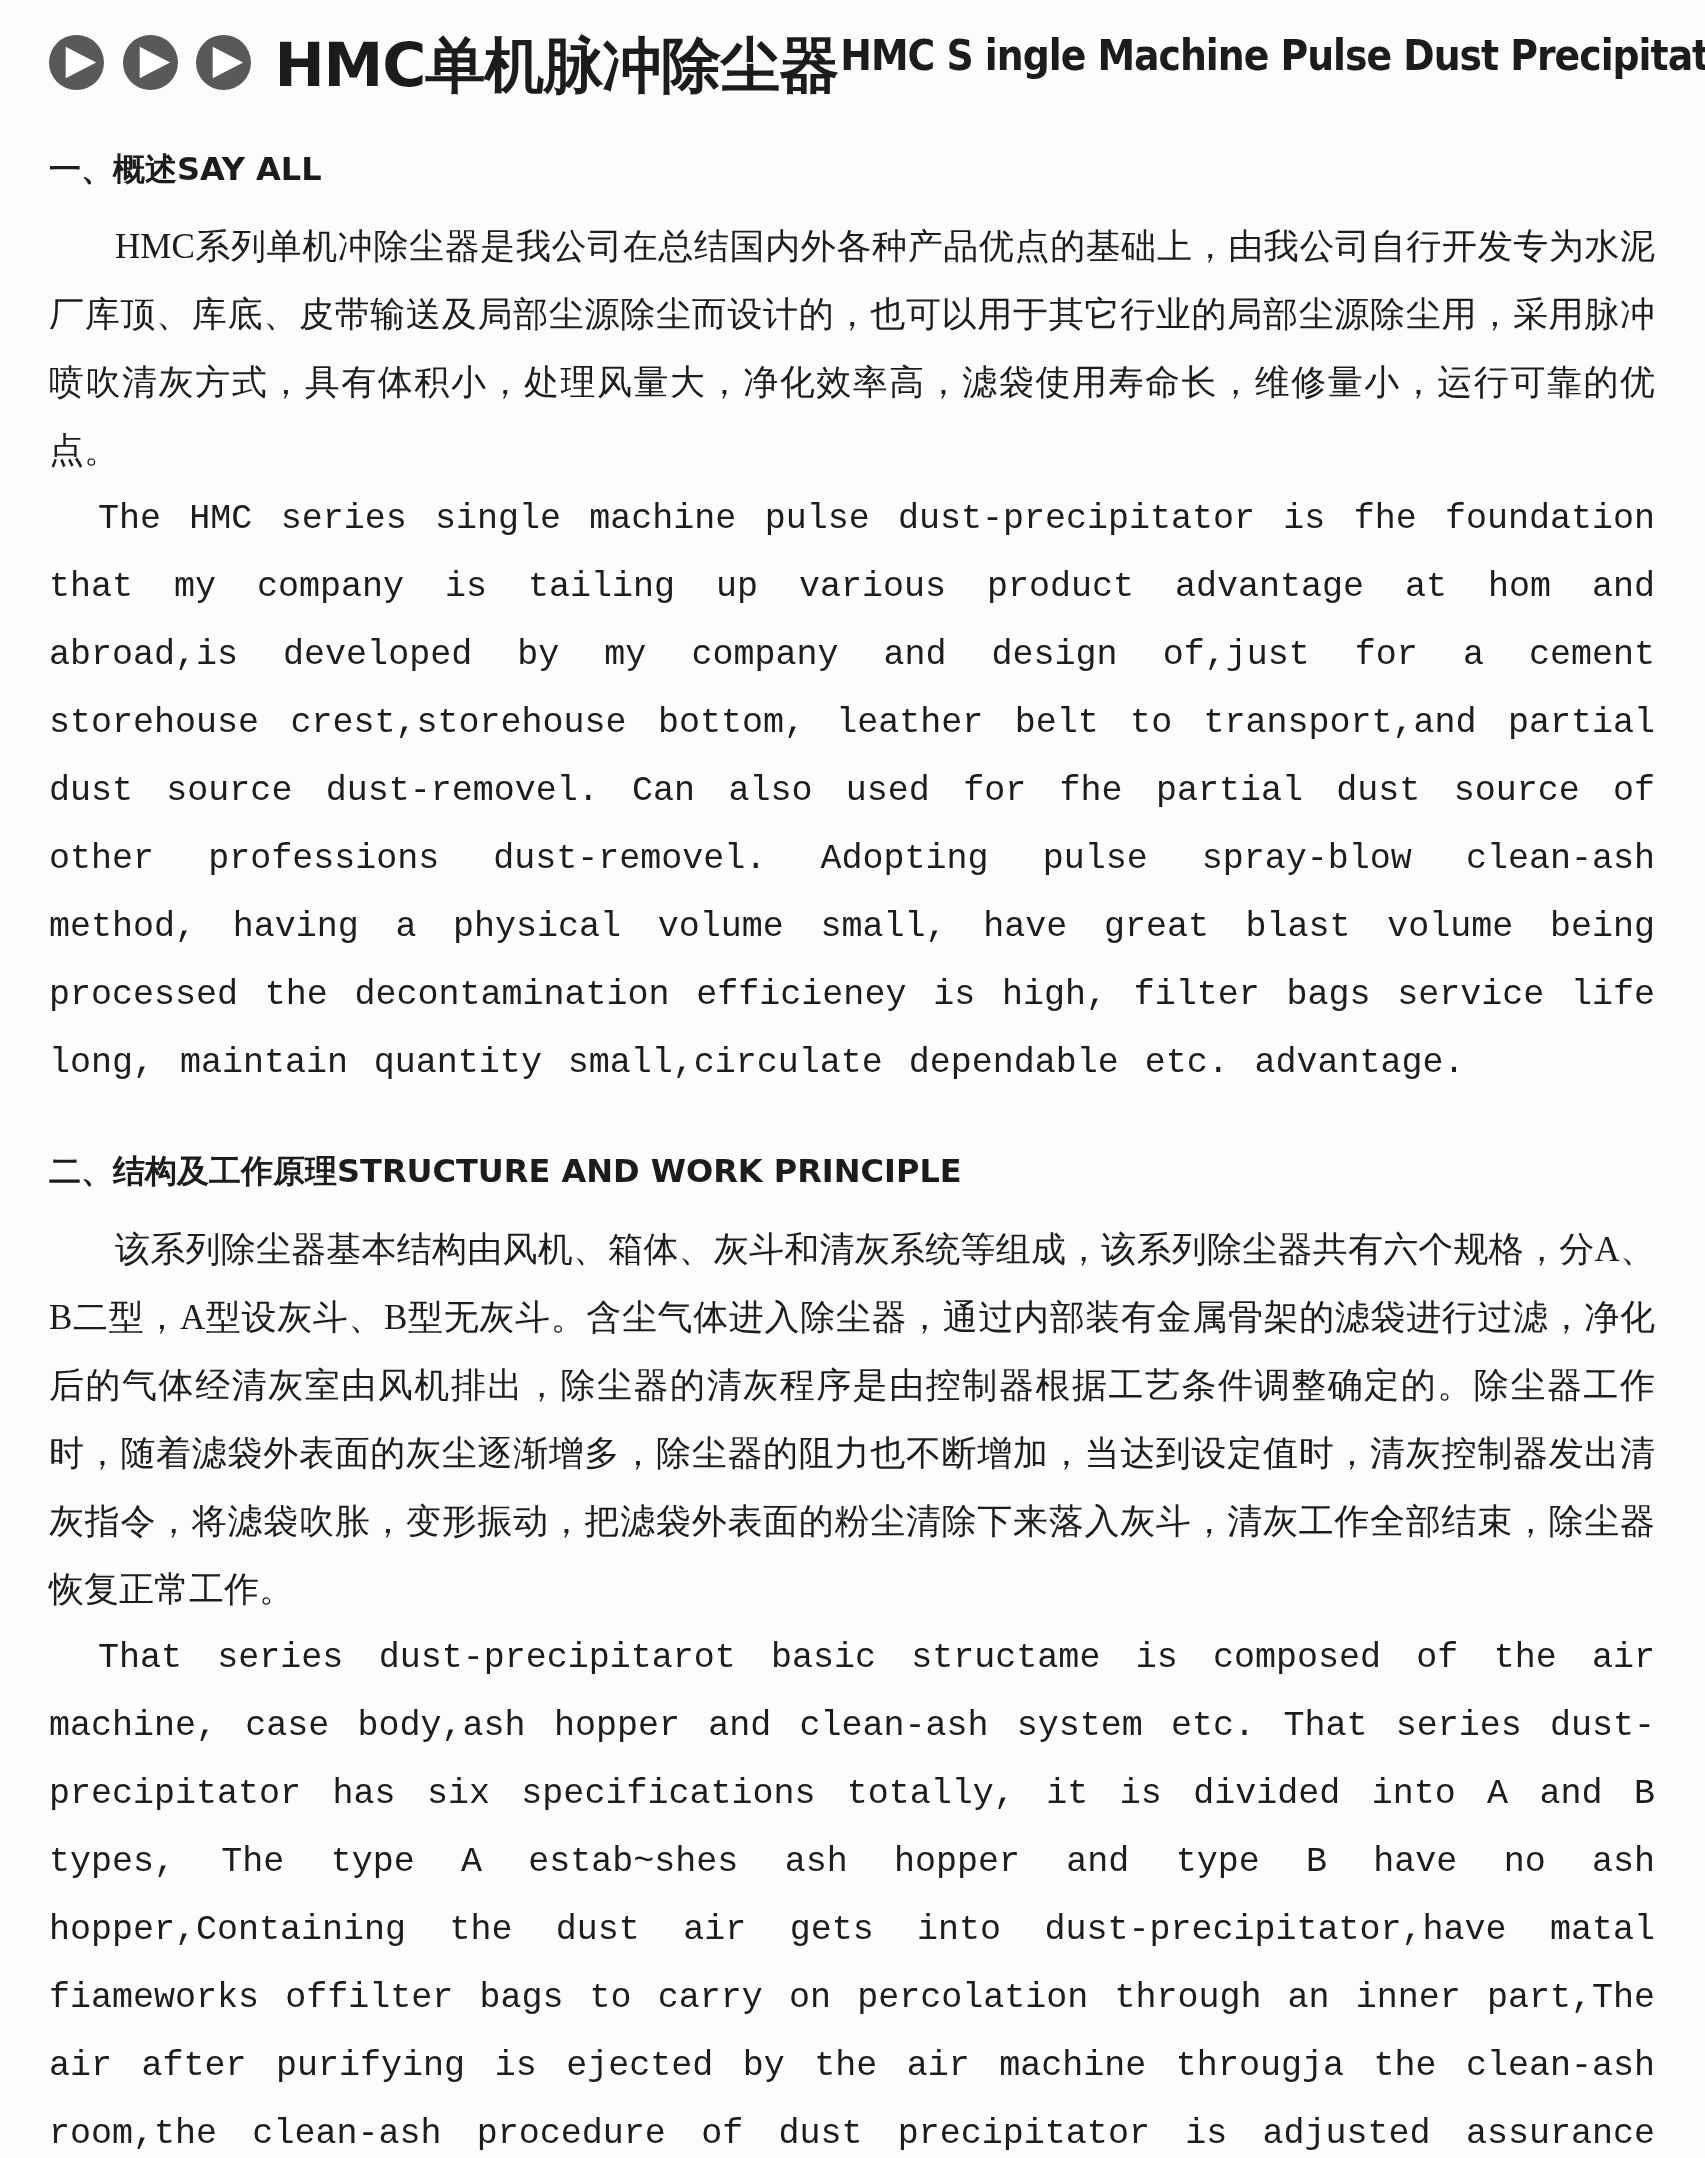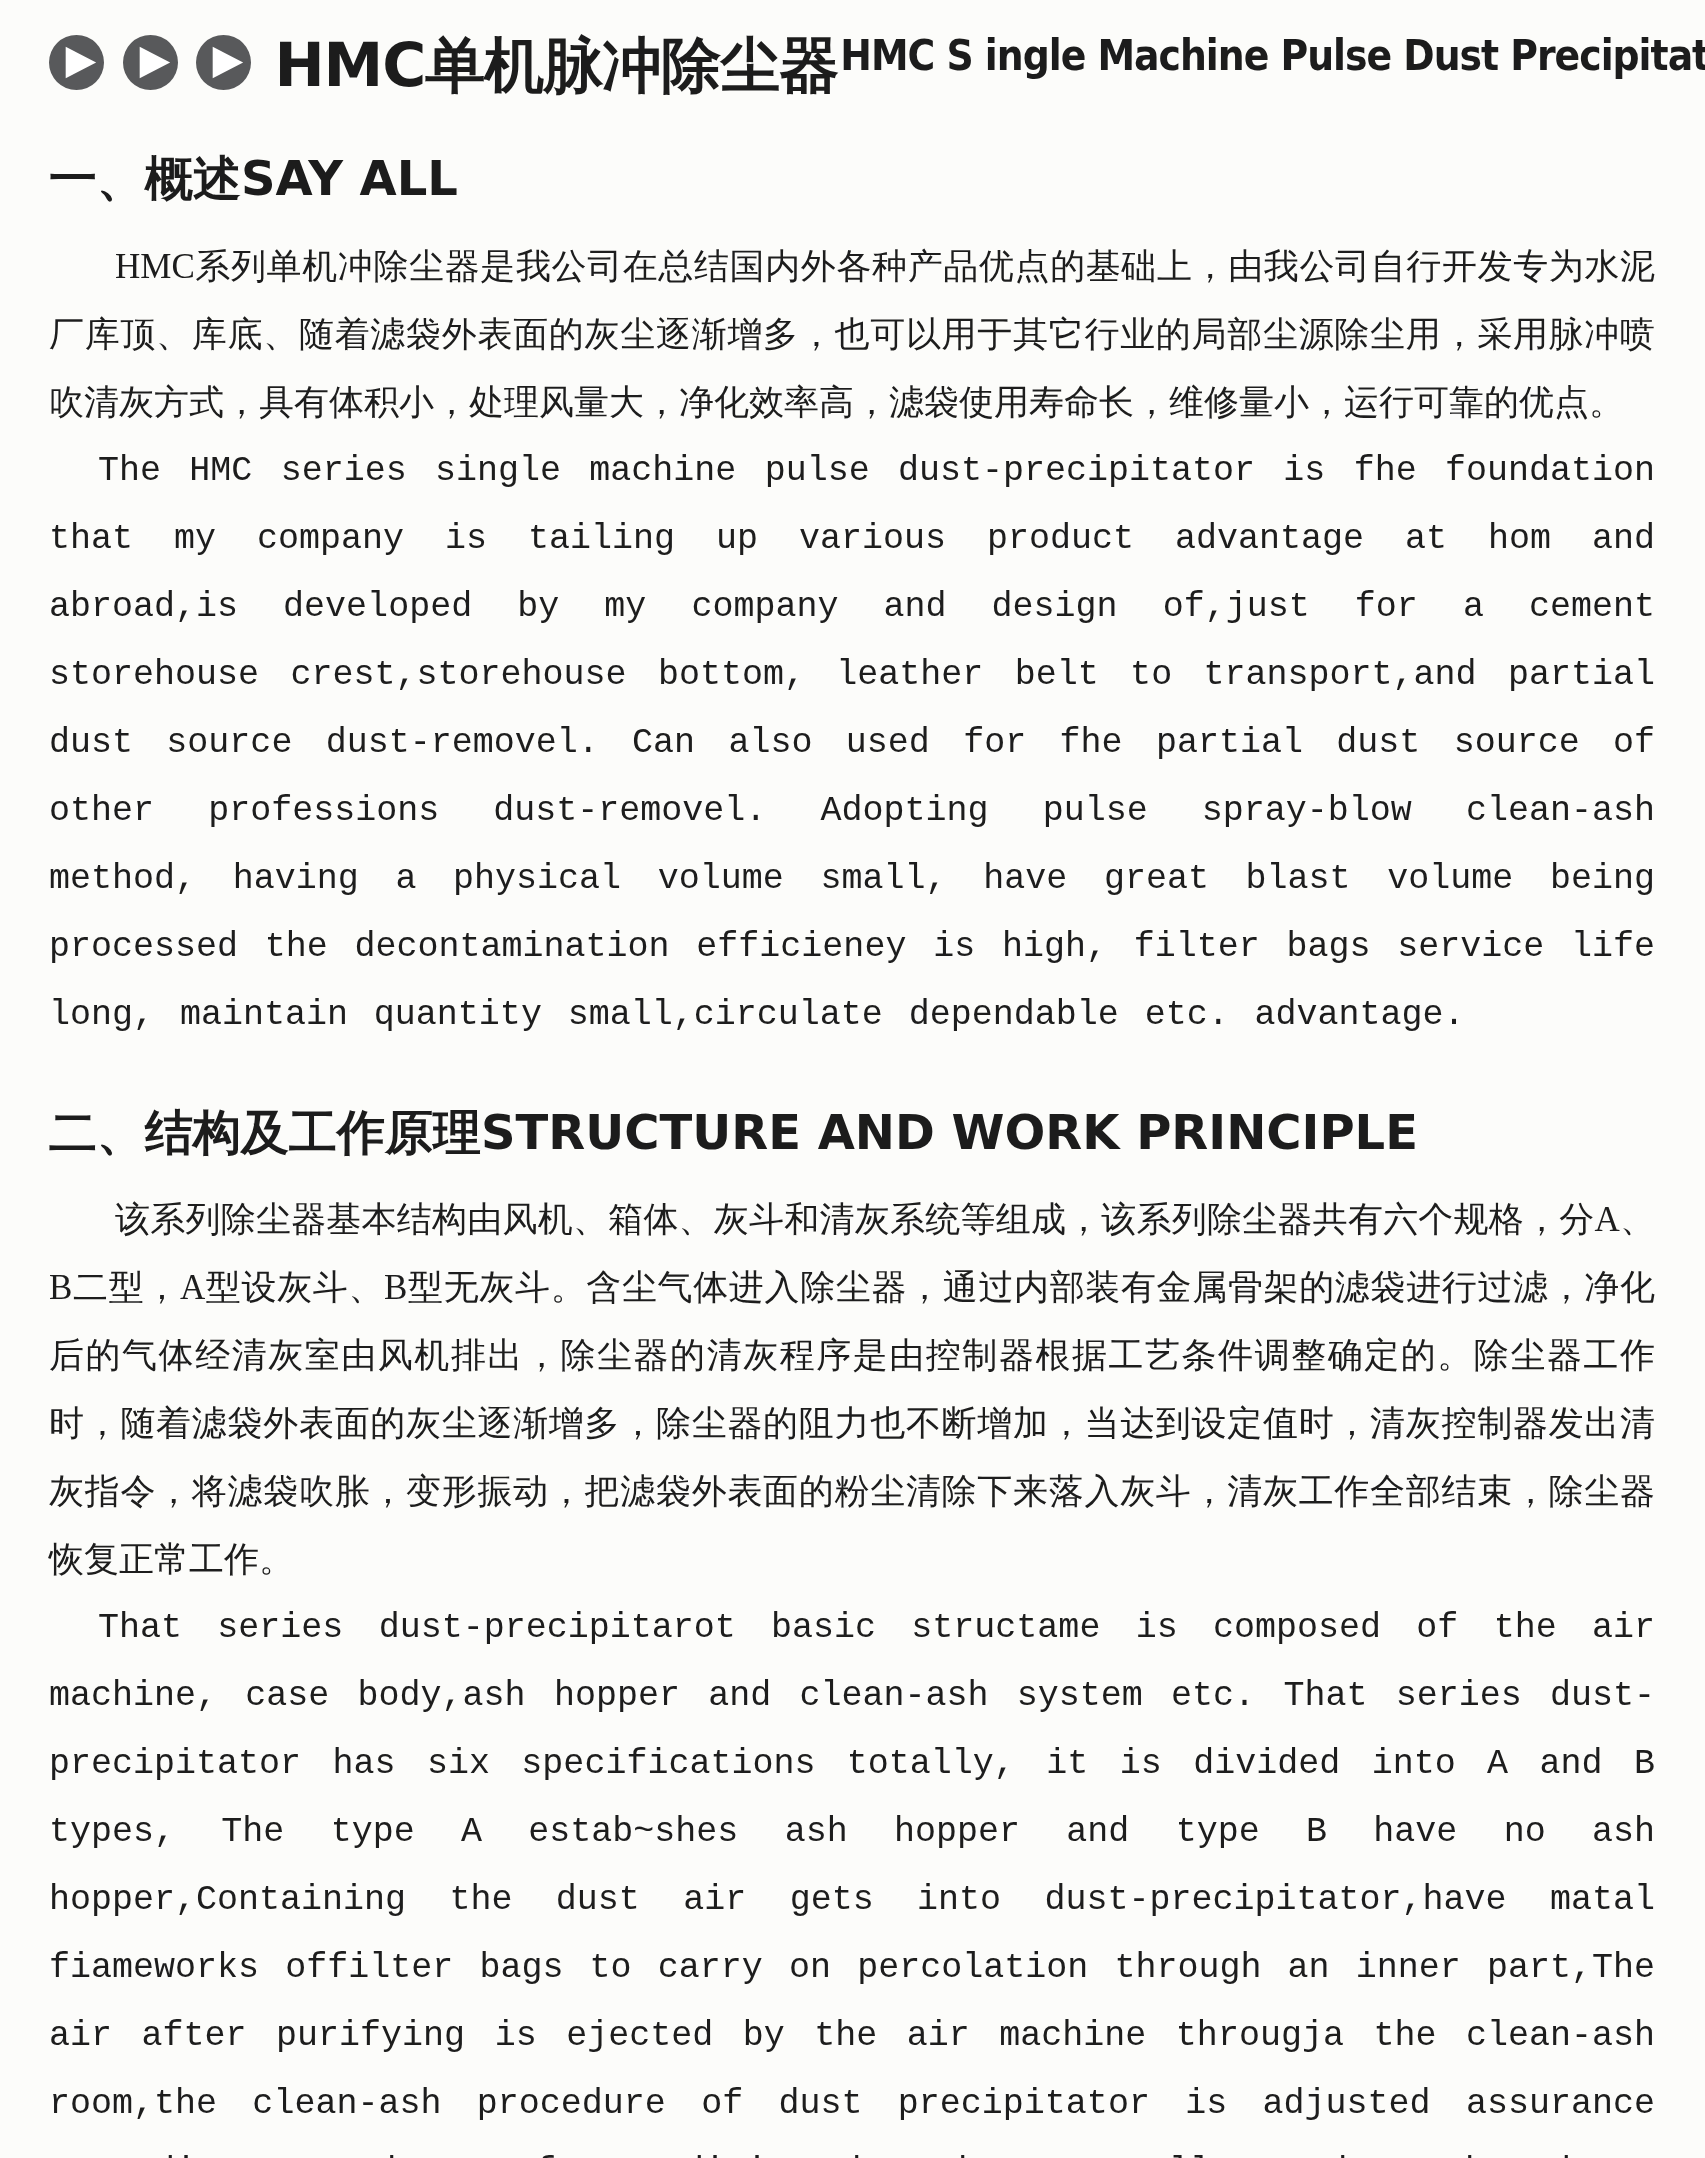--- a/index.html
+++ b/index.html
@@ -44,21 +44,21 @@
     font-size: 42px;
     line-height: 1.0;
     letter-spacing: -1px;
     margin: 0 0 6.8px 2px;
     white-space: nowrap;
   }
   
   .section-heading {
     font-family: "DejaVu Sans", "Liberation Sans", sans-serif;
     font-weight: bold;
-    font-size: 48px;
+    font-size: 32px;
     line-height: 1.2;
     letter-spacing: 0px;
     margin: 55px 0 25px 0;
   }
   
   .para {
     font-family: "Liberation Serif", "DejaVu Serif", serif;
     font-size: 35px;
     line-height: 68px;
     margin: 0;
@@ -95,21 +95,21 @@
           <polygon points="17,12 48,28 17,44" fill="#ffffff"></polygon>
         </svg>
       </span>
     </span>
     <h1 class="title-zh">HMC单机脉冲除尘器</h1>
     <span class="title-en">HMC S ingle Machine Pulse Dust Precipitator</span>
   </header>
 
   <h2 class="section-heading">一、概述SAY ALL</h2>
 
-  <p class="para zh">HMC系列单机冲除尘器是我公司在总结国内外各种产品优点的基础上，由我公司自行开发专为水泥厂库顶、库底、随着滤袋外表面的灰尘逐渐增多，也可以用于其它行业的局部尘源除尘用，采用脉冲喷吹清灰方式，具有体积小，处理风量大，净化效率高，滤袋使用寿命长，维修量小，运行可靠的优点。</p>
+  <p class="para zh">HMC系列单机冲除尘器是我公司在总结国内外各种产品优点的基础上，由我公司自行开发专为水泥厂库顶、库底、皮带输送及局部尘源除尘而设计的，也可以用于其它行业的局部尘源除尘用，采用脉冲喷吹清灰方式，具有体积小，处理风量大，净化效率高，滤袋使用寿命长，维修量小，运行可靠的优点。</p>
 
   <p class="para en">The HMC series single machine pulse dust-precipitator is fhe foundation that my company is tailing up various product advantage at hom and abroad,is developed by my company and design of,just for a cement storehouse crest,storehouse bottom, leather belt to transport,and partial dust source dust-removel. Can also used for fhe partial dust source of other professions dust-removel. Adopting pulse spray-blow clean-ash method, having a physical volume small, have great blast volume being processed the decontamination efficieney is high, filter bags service life long, maintain quantity small,circulate dependable etc. advantage.</p>
 
   <h2 class="section-heading">二、结构及工作原理STRUCTURE AND WORK PRINCIPLE</h2>
 
   <p class="para zh">该系列除尘器基本结构由风机、箱体、灰斗和清灰系统等组成，该系列除尘器共有六个规格，分A、B二型，A型设灰斗、B型无灰斗。含尘气体进入除尘器，通过内部装有金属骨架的滤袋进行过滤，净化后的气体经清灰室由风机排出，除尘器的清灰程序是由控制器根据工艺条件调整确定的。除尘器工作时，随着滤袋外表面的灰尘逐渐增多，除尘器的阻力也不断增加，当达到设定值时，清灰控制器发出清灰指令，将滤袋吹胀，变形振动，把滤袋外表面的粉尘清除下来落入灰斗，清灰工作全部结束，除尘器恢复正常工作。</p>
 
   <p class="para en continued">That series dust-precipitarot basic structame is composed of the air machine, case body,ash hopper and clean-ash system etc. That series dust-precipitator has six specifications totally, it is divided into A and B types, The type A estab~shes ash hopper and type B have no ash hopper,Containing the dust air gets into dust-precipitator,have matal fiameworks offilter bags to carry on percolation through an inner part,The air after purifying is ejected by the air machine througja the clean-ash room,the clean-ash procedure of dust precipitator is adjusted assurance according to the craft condition by the controller. When the dsut-precipitator works, along with filter bags outward appearance dust to increase gradually,the resistance of dust machine also increases continuously. While attaining initial</p>
 
 </div>

